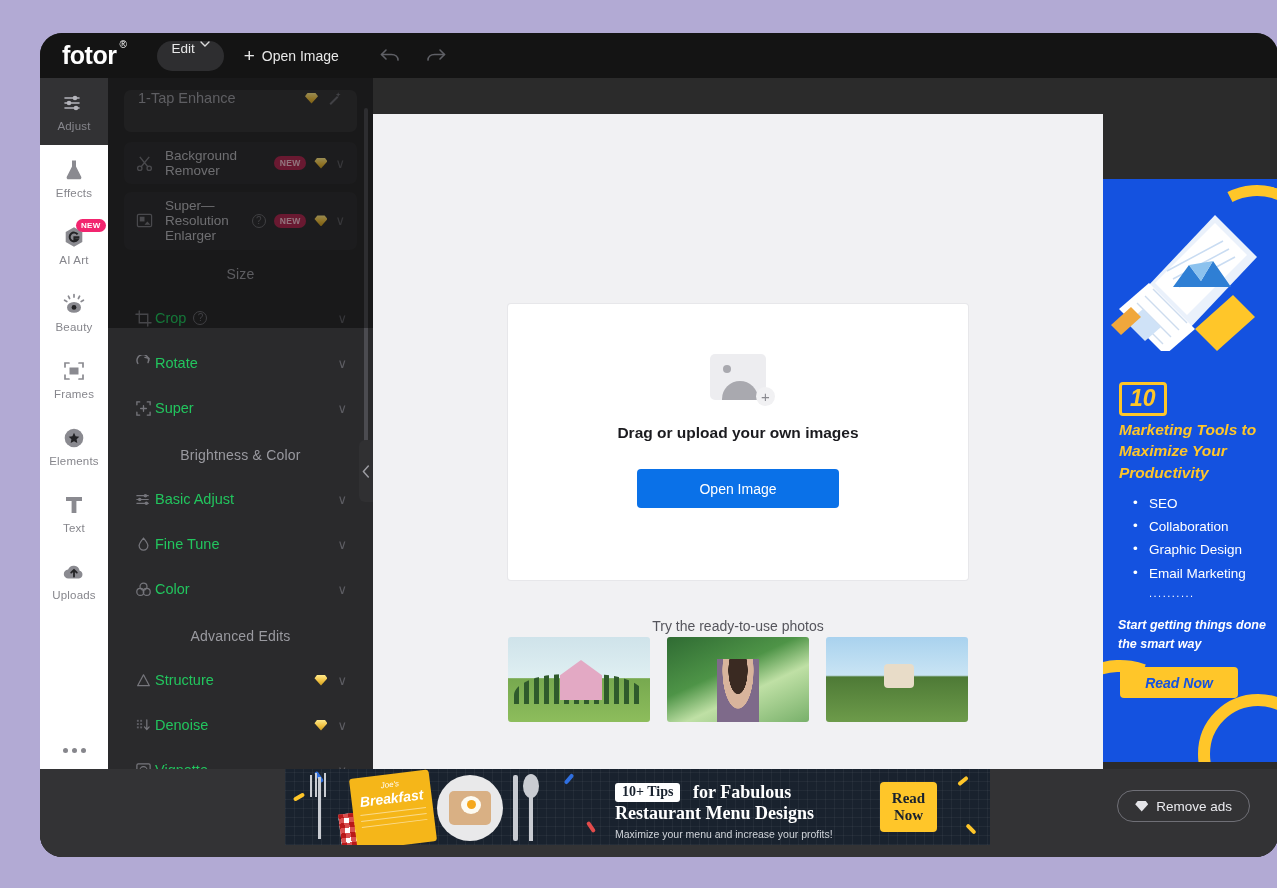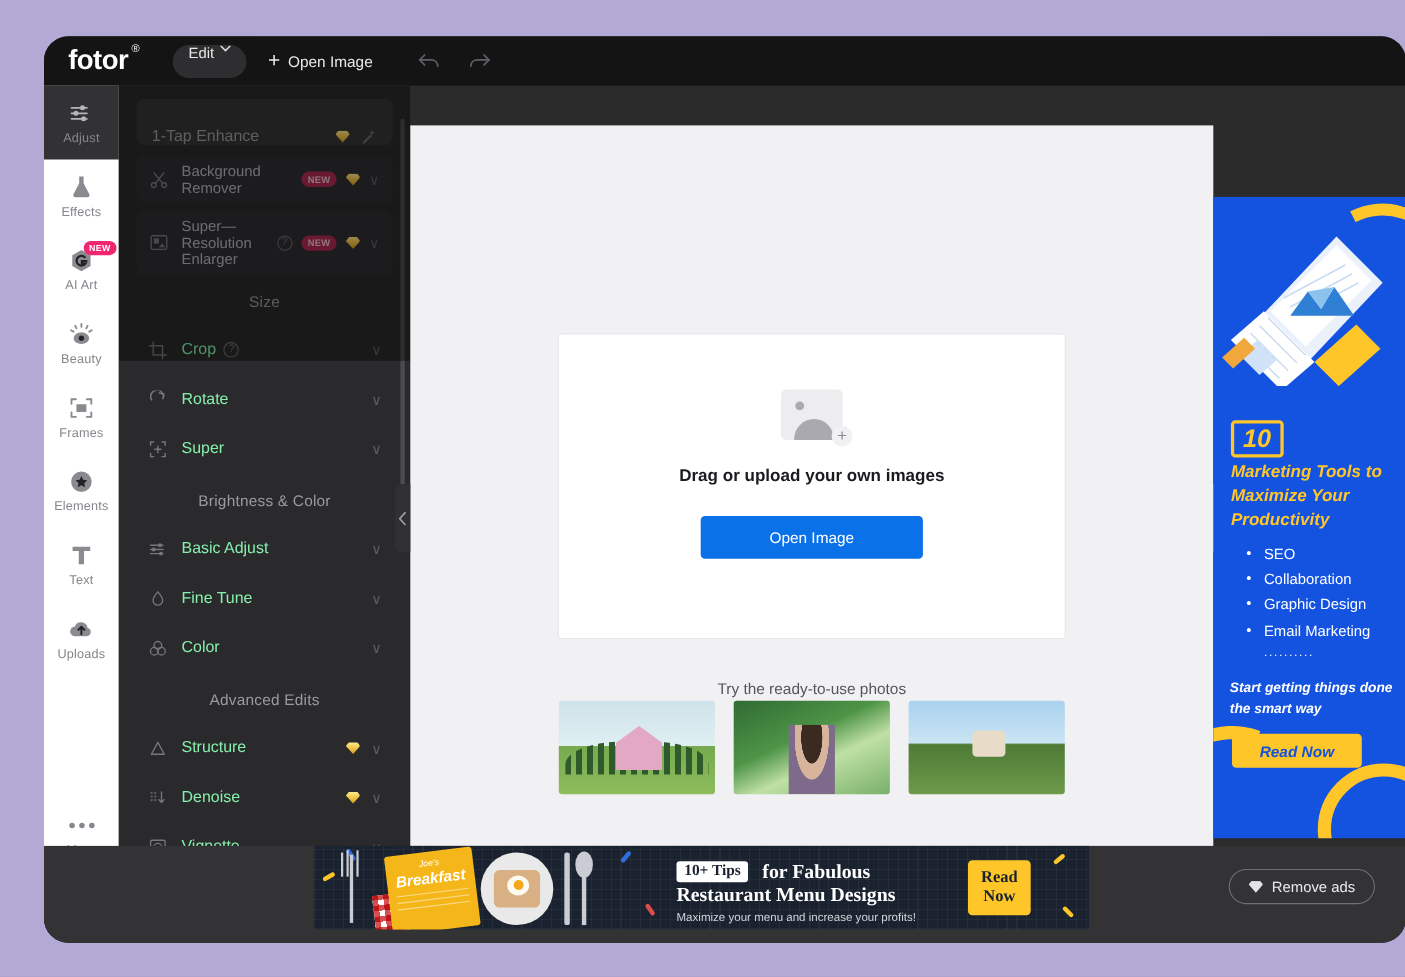--- a/index.html
+++ b/index.html
@@ -104,21 +104,21 @@
   #rail-more .dots i { width: 5px; height: 5px; border-radius: 50%; background: #86868c; display: block; }
 
   
   #tool-panel {
     position: absolute; left: 68px; top: 0; width: 265px; height: 736px;
     background: #2a2a2c; overflow: hidden;
   }
   #tool-scroll { position: absolute; inset: 0; padding: 12px 16px 0 16px; }
   .enhance-row {
     height: 42px; background: #363638; border-radius: 7px;
-    display: flex; align-items: flex-end; padding: 0 14px;
+    display: flex; align-items: flex-start; padding: 0 14px;
     color: #9d9da3; font-size: 14.5px; cursor: pointer; margin-bottom: 10px;
   }
   .enhance-row .sp { margin-left: auto; display: flex; align-items: center; gap: 9px; }
   .tool-card {
     background: #303032; border-radius: 7px; min-height: 42px;
     display: flex; align-items: center; padding: 6px 12px 6px 10px;
     margin-bottom: 8px; cursor: pointer;
   }
   .tool-card .ic { width: 21px; flex: none; color: #7a7a80; display: flex; justify-content: center; }
   .tool-card .lbl {
@@ -137,21 +137,21 @@
   }
   .chev { color: #5d5d63; font-size: 13px; line-height: 1; }
   .sec-head {
     text-align: center; color: #9a9aa0; font-size: 14px;
     margin: 16px 0 14px 0; letter-spacing: 0.2px;
   }
   .tool-row {
     height: 45px; display: flex; align-items: center; cursor: pointer; padding: 0 10px 0 8px;
   }
   .tool-row .ic { width: 23px; flex: none; color: #76767c; display: flex; justify-content: center; }
-  .tool-row .lbl { color: #86efac; font-size: 14.5px; margin-left: 10px; }
+  .tool-row .lbl { color: #22c55e; font-size: 14.5px; margin-left: 0; }
   .tool-row .tail { margin-left: auto; display: flex; align-items: center; gap: 10px; }
   #panel-scrollbar {
     position: absolute; right: 5px; top: 30px; width: 4px; height: 350px;
     background: #4b4b50; border-radius: 2px; cursor: pointer;
   }
   #panel-dim {
     position: absolute; left: 0; top: 0; width: 265px; height: 250px;
     background: rgba(0,0,0,0.40); pointer-events: none;
   }
 

